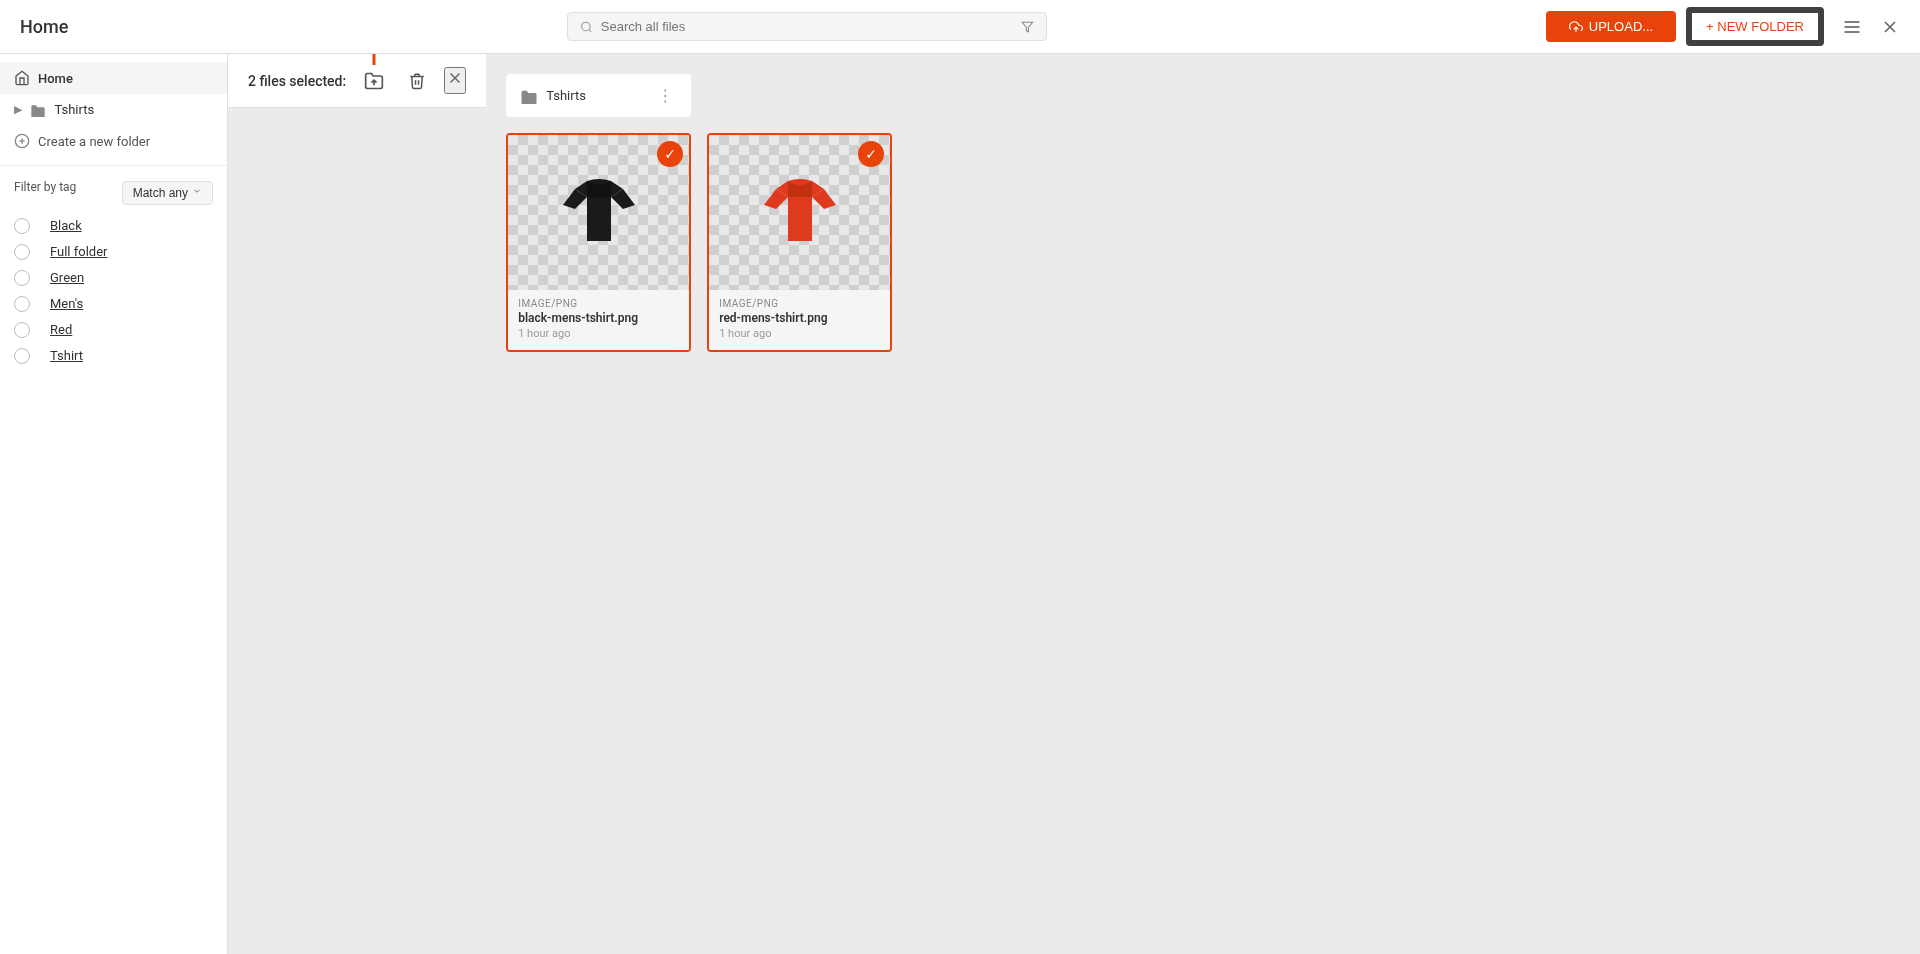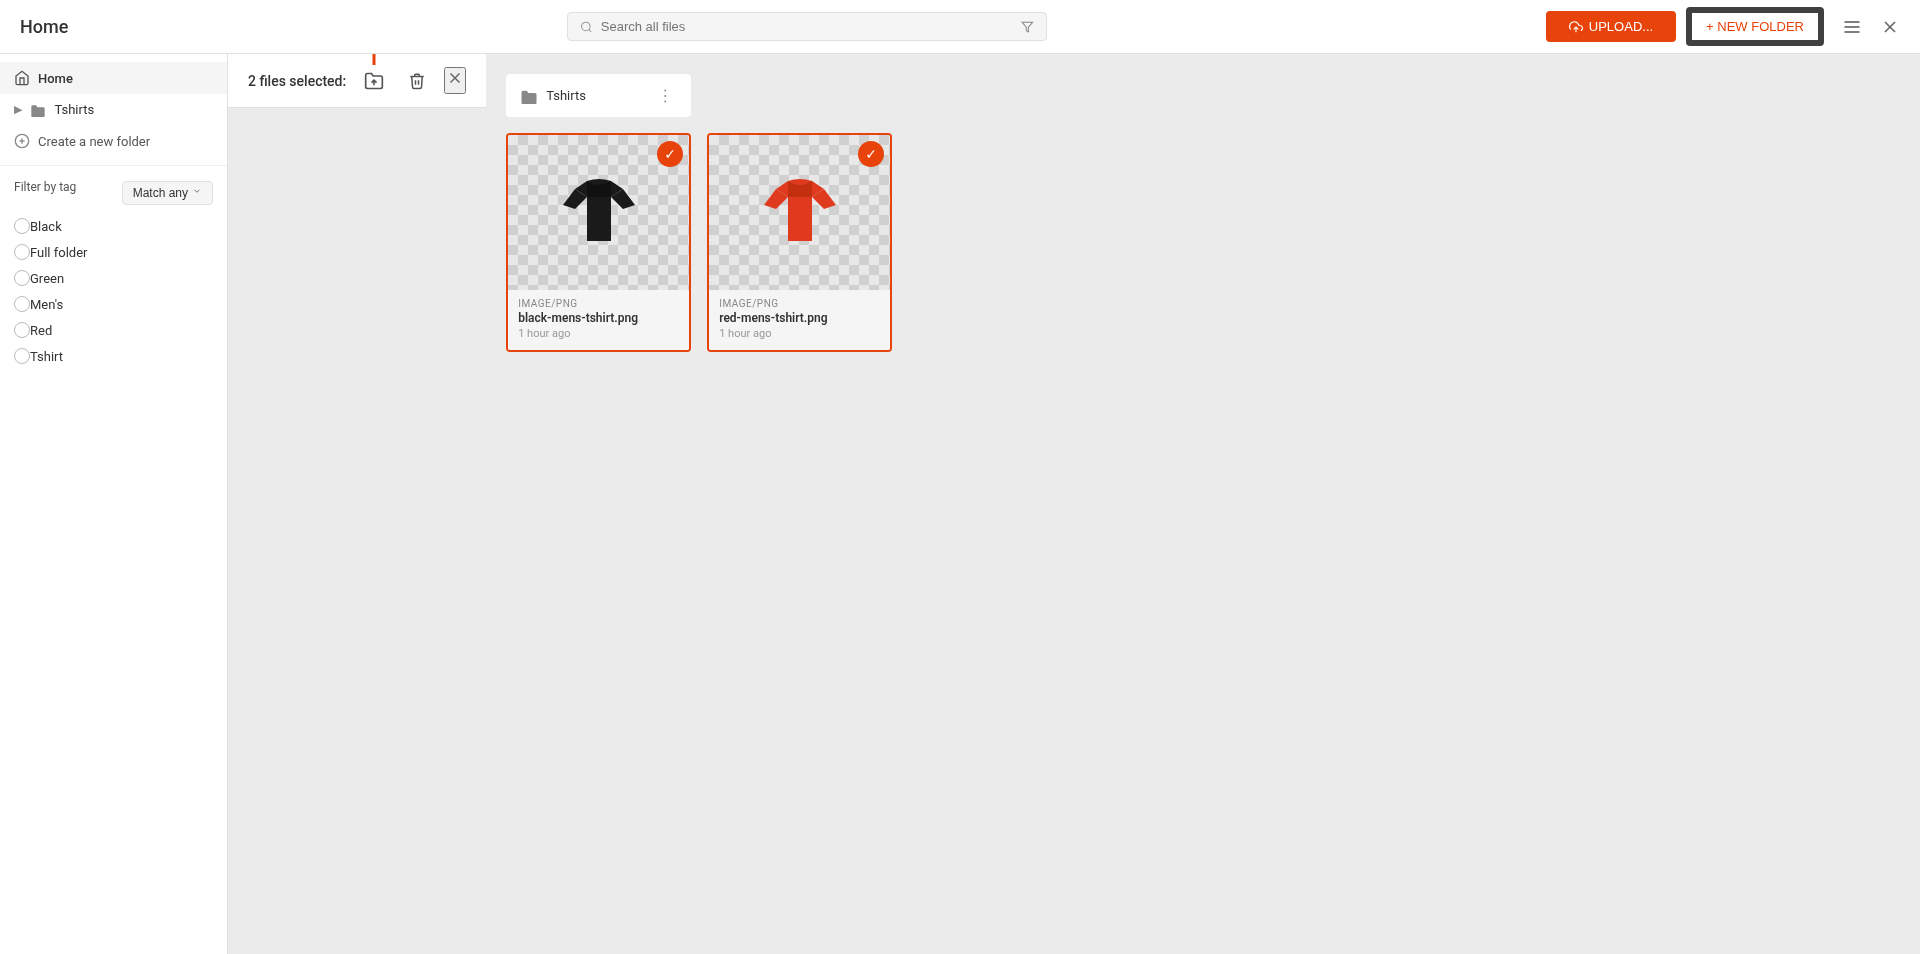--- a/index.html
+++ b/index.html
@@ -28,21 +28,21 @@
     .nav-item { display: flex; align-items: center; padding: 8px 14px; cursor: pointer; gap: 8px; font-size: 13px; color: #333; border-radius: 0; }
     .nav-item.active { background: #f5f5f5; font-weight: 500; }
     .nav-create { display: flex; align-items: flex-end; gap: 8px; padding: 8px 14px; cursor: pointer; font-size: 13px; color: #555; }
 
     .filter-section { padding: 14px 14px 8px; border-top: 1px solid #eee; }
     .filter-title { font-size: 12px; color: #555; margin-bottom: 12px; }
     .filter-header { display: flex; align-items: center; justify-content: space-between; margin-bottom: 10px; }
     .match-any-btn { background: #f5f5f5; border: 1px solid #e0e0e0; border-radius: 4px; padding: 4px 10px; font-size: 12px; cursor: pointer; display: flex; align-items: flex-start; gap: 4px; color: #333; }
 
     .tag-list { display: flex; flex-direction: column; gap: 6px; }
-    .tag-item { display: flex; align-items: flex-end; gap: 0; cursor: pointer; font-size: 13px; color: #333; padding: 2px 0; }
+    .tag-item { display: flex; align-items: flex-start; gap: 20px; cursor: pointer; font-size: 13px; color: #333; padding: 2px 0; text-decoration: underline; }
     .tag-checkbox { width: 16px; height: 16px; border: 1px solid #bbb; border-radius: 50%; background: #fff; flex-shrink: 0; }
 
     
     .main { flex: 1; display: flex; overflow: hidden; background: #ebebeb; }
 
     
     .selection-bar { display: flex; align-items: center; padding: 0 20px; height: 54px; background: #fff; border-bottom: 1px solid #e0e0e0; gap: 12px; }
     .selection-text { font-size: 14px; color: #333; font-weight: 500; }
     .action-btn { background: none; border: none; cursor: pointer; padding: 6px; border-radius: 4px; color: #555; font-size: 16px; display: flex; align-items: center; justify-content: center; position: relative; }
     .move-arrow-indicator { position: absolute; top: -38px; left: 50%; transform: translateX(-50%); color: #e8430a; font-size: 22px; pointer-events: none; }

